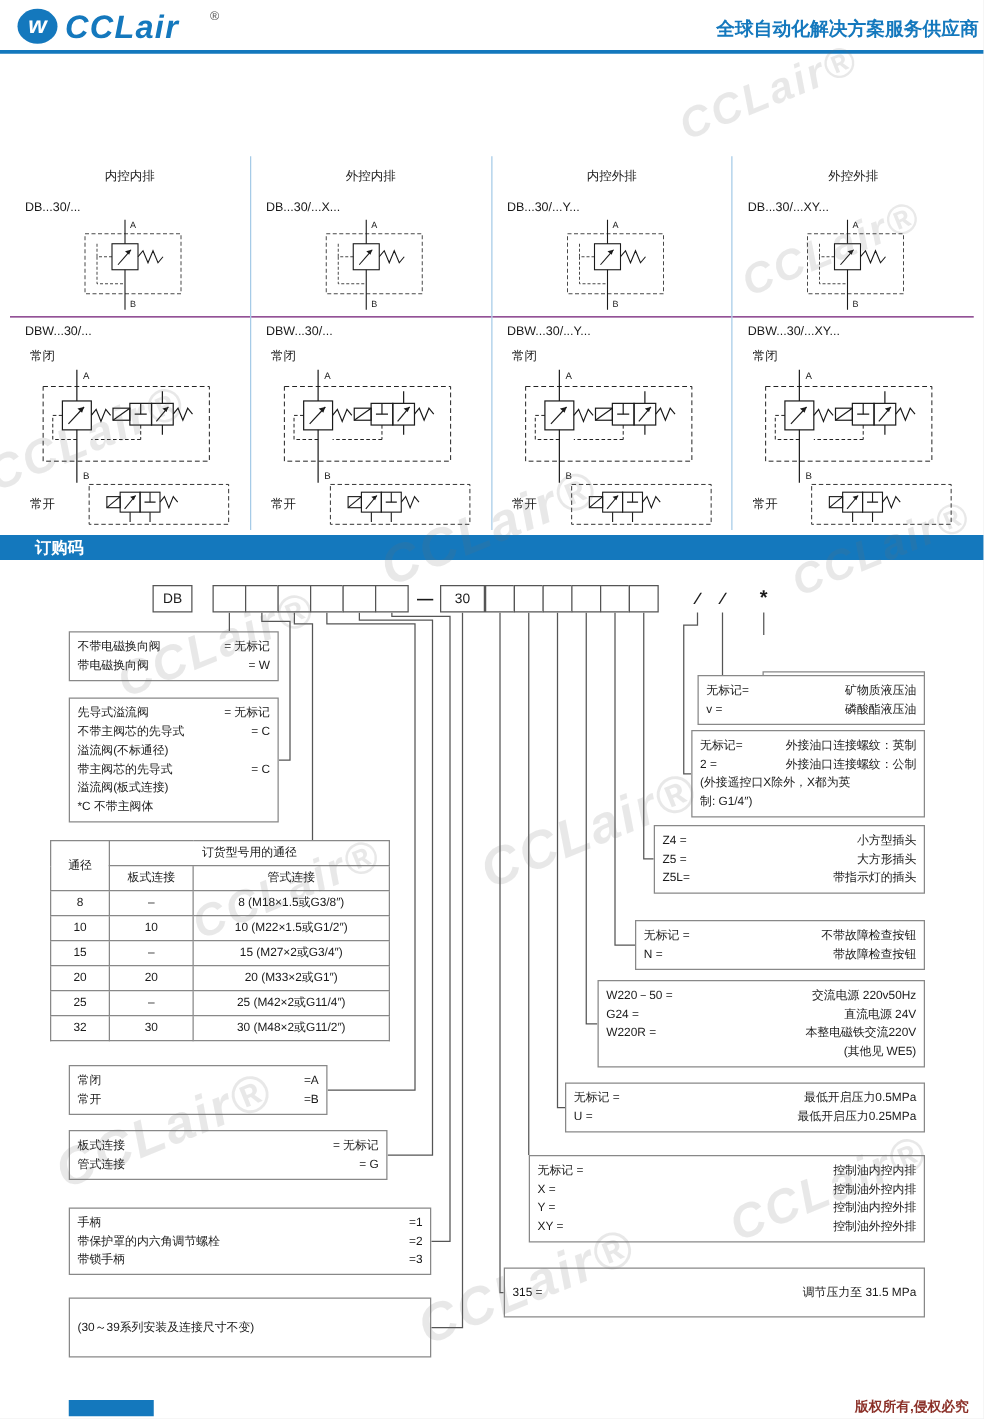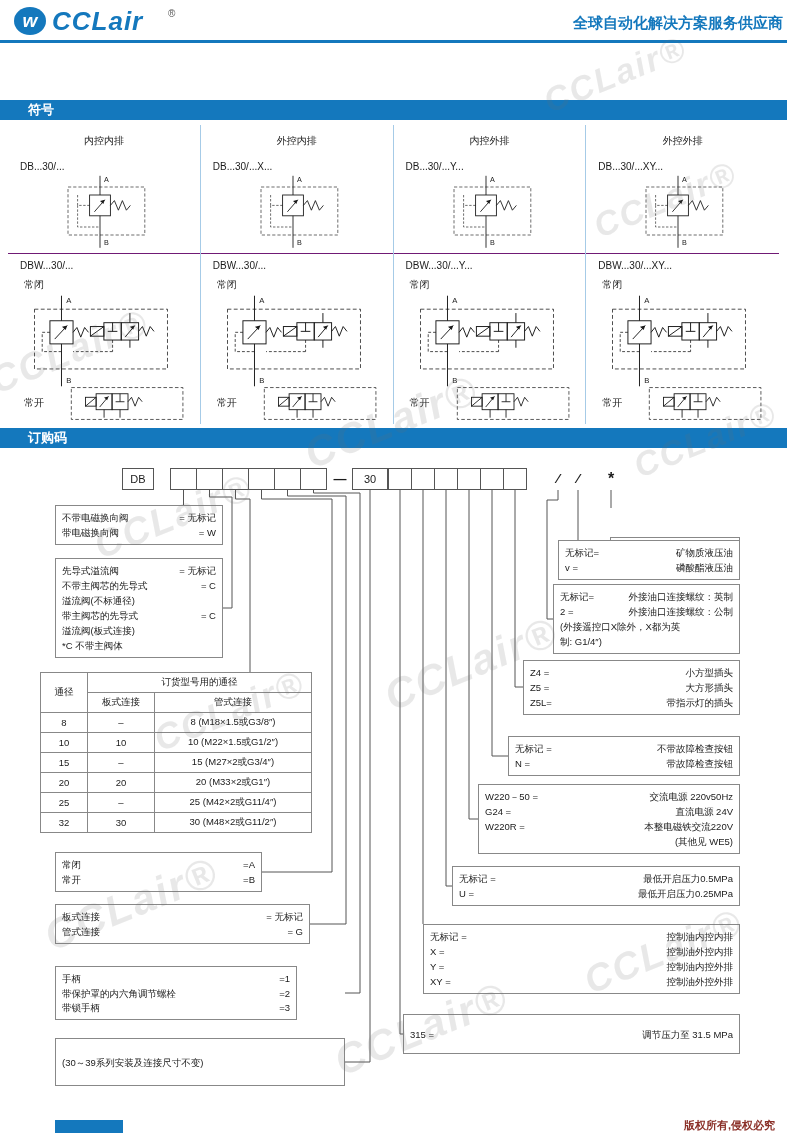--- a/index.html
+++ b/index.html
@@ -120,21 +120,20 @@
 </svg>
 
 <div id="page">
 
   <div class="abs logo-mark">w</div>
   <div class="abs logo-text">CCLair</div>
   <div class="abs logo-reg">®</div>
   <div class="abs tagline">全球自动化解决方案服务供应商</div>
   <div class="abs head-rule"></div>
 
-  <div class="abs bar" style="top:100px;">符号</div>
 
   <div class="abs sym-grid">
 
     <div class="sym-cell">
       <div class="sym-top">
         <div class="dir-label">内控内排</div>
         <div class="model">DB...30/...</div>
         <svg class="svg-db" viewBox="0 0 150 100">
             <use href="#sym-db"></use>
           </svg>
@@ -351,21 +350,21 @@
   <div class="lblock" style="left:55px;top:904px;width:255px;height:40px;">
       <div class="lv-row">
         <span class="lv-l">板式连接</span>
         <span class="lv-v">= 无标记</span>
       </div>
       <div class="lv-row">
         <span class="lv-l">管式连接</span>
         <span class="lv-v">= G</span>
       </div>
     </div>
-  <div class="lblock" style="left:55px;top:966px;width:242px;height:54px;">
+  <div class="lblock" style="left:55px;top:966px;width:290px;height:54px;">
       <div class="lv-row">
         <span class="lv-l">手柄</span>
         <span class="lv-v">=1</span>
       </div>
       <div class="lv-row">
         <span class="lv-l">带保护罩的内六角调节螺栓</span>
         <span class="lv-v">=2</span>
       </div>
       <div class="lv-row">
         <span class="lv-l">带锁手柄</span>

